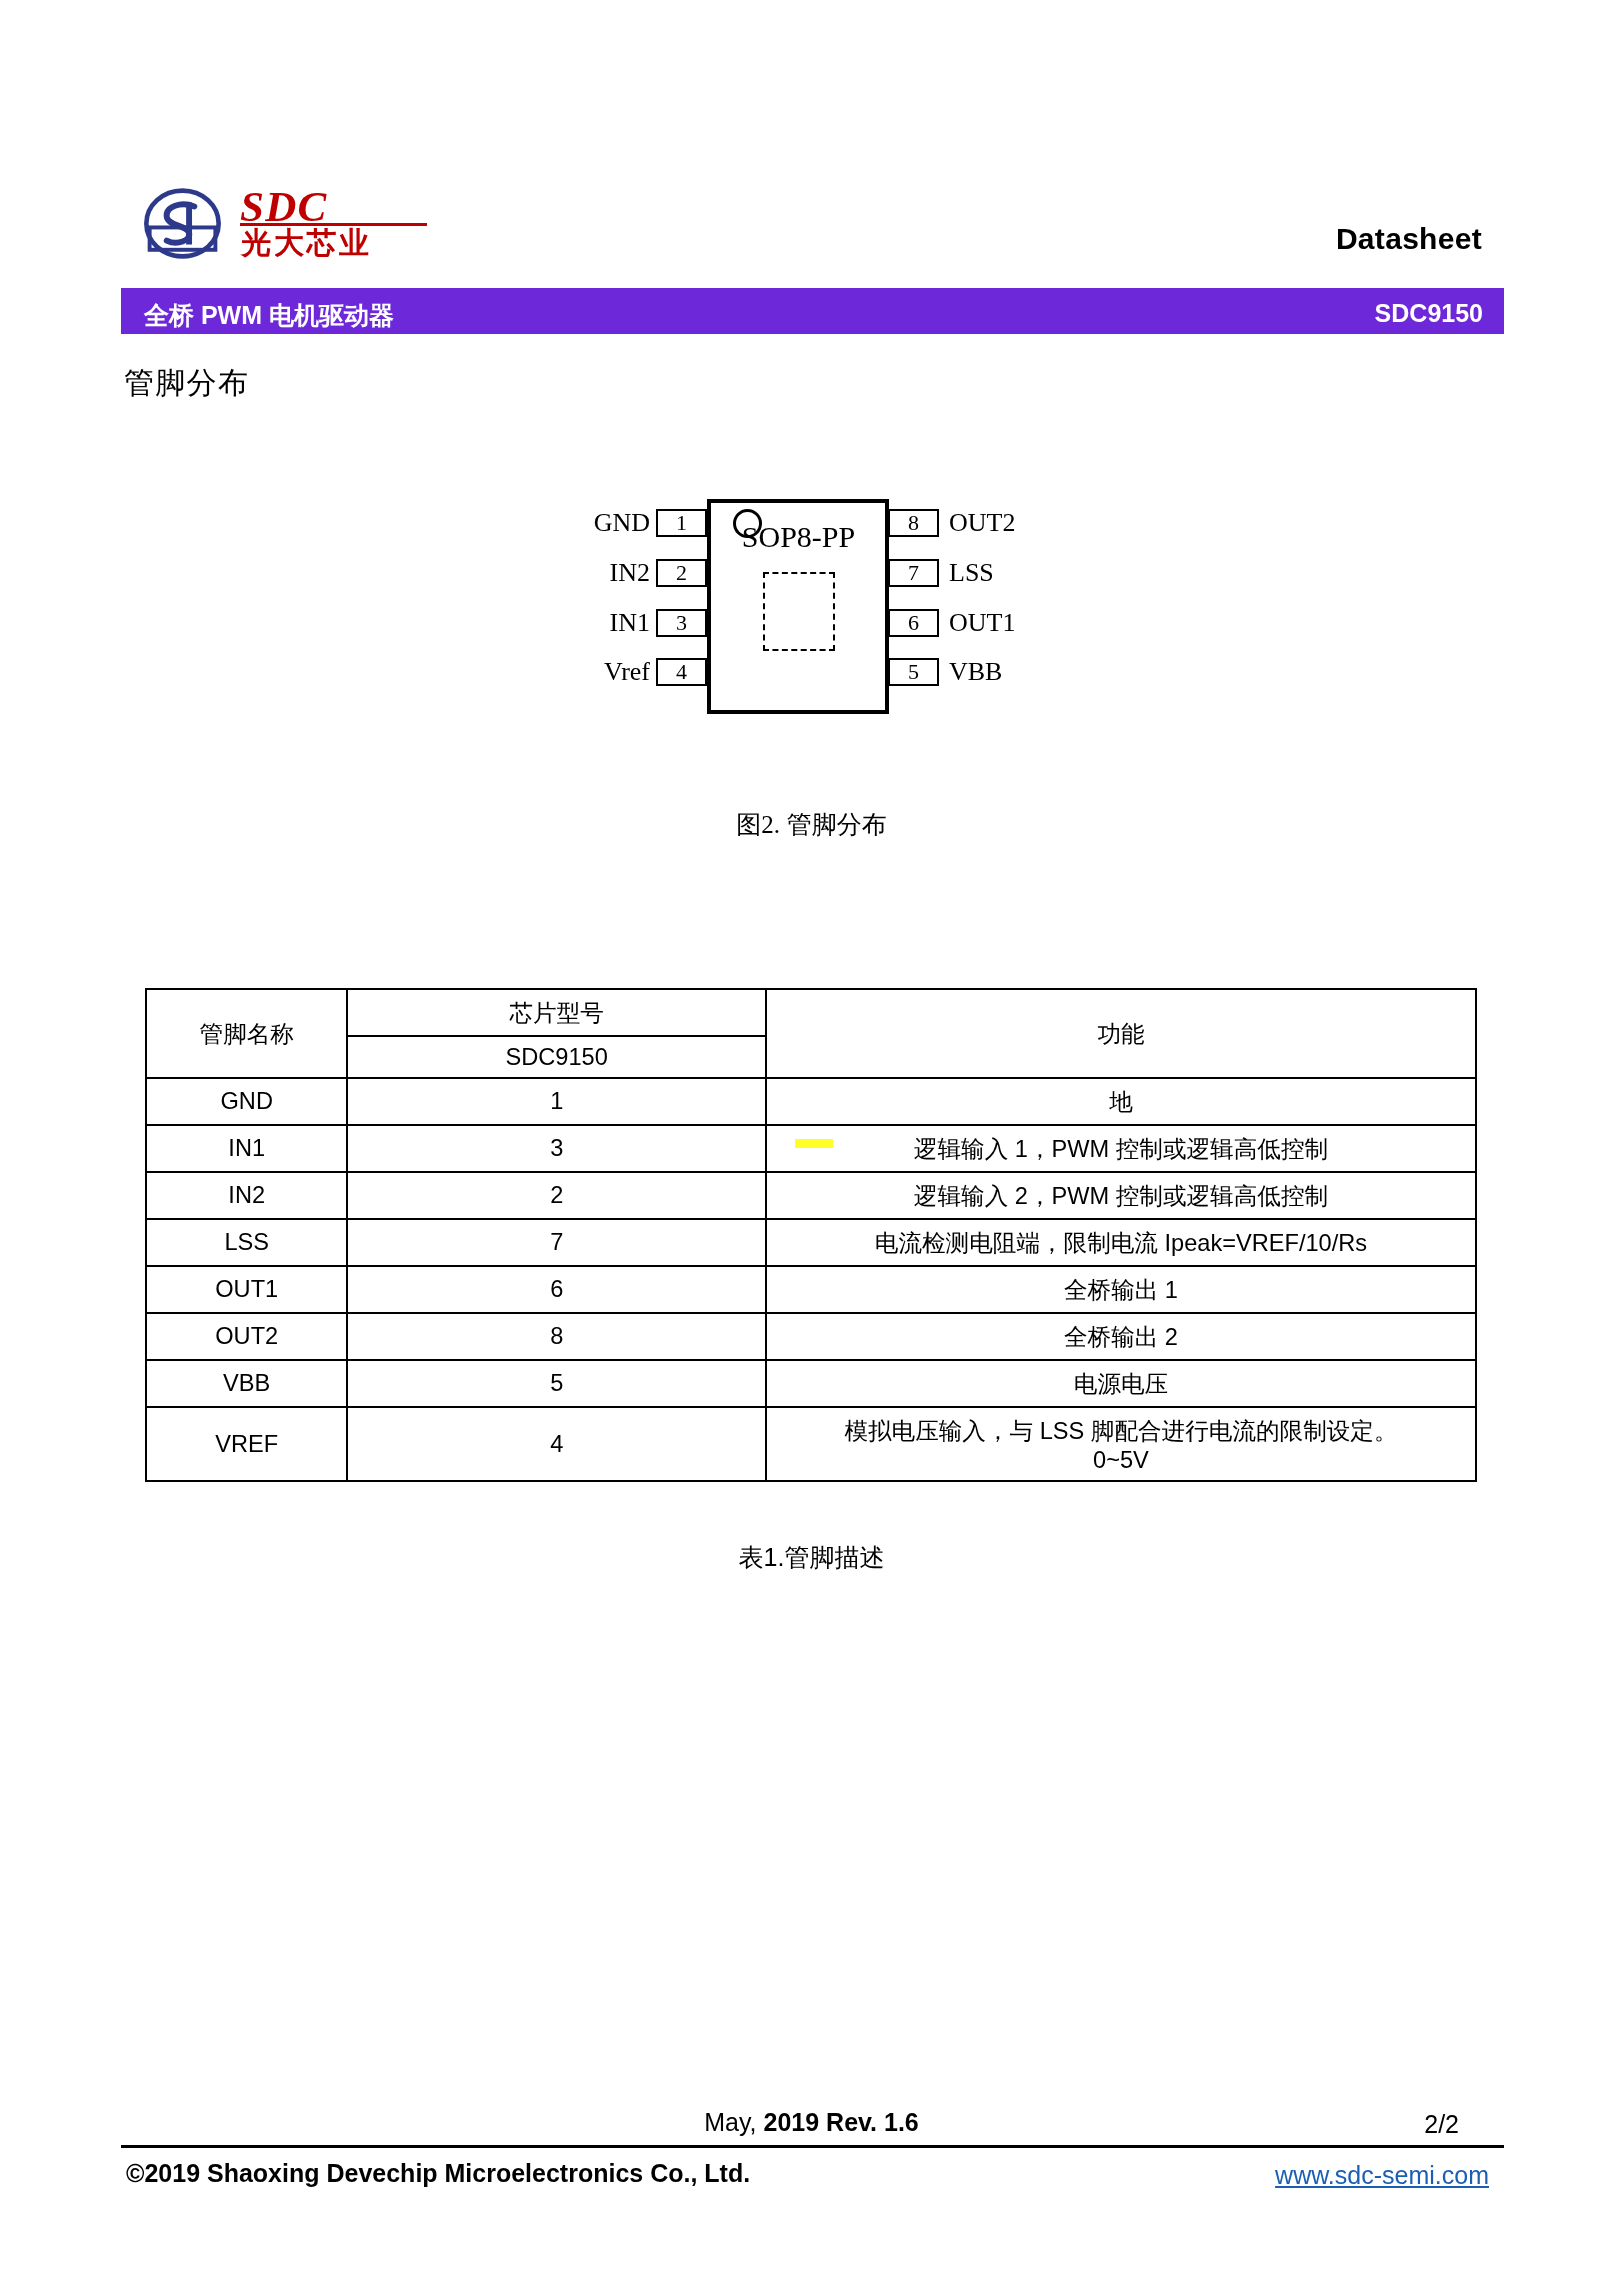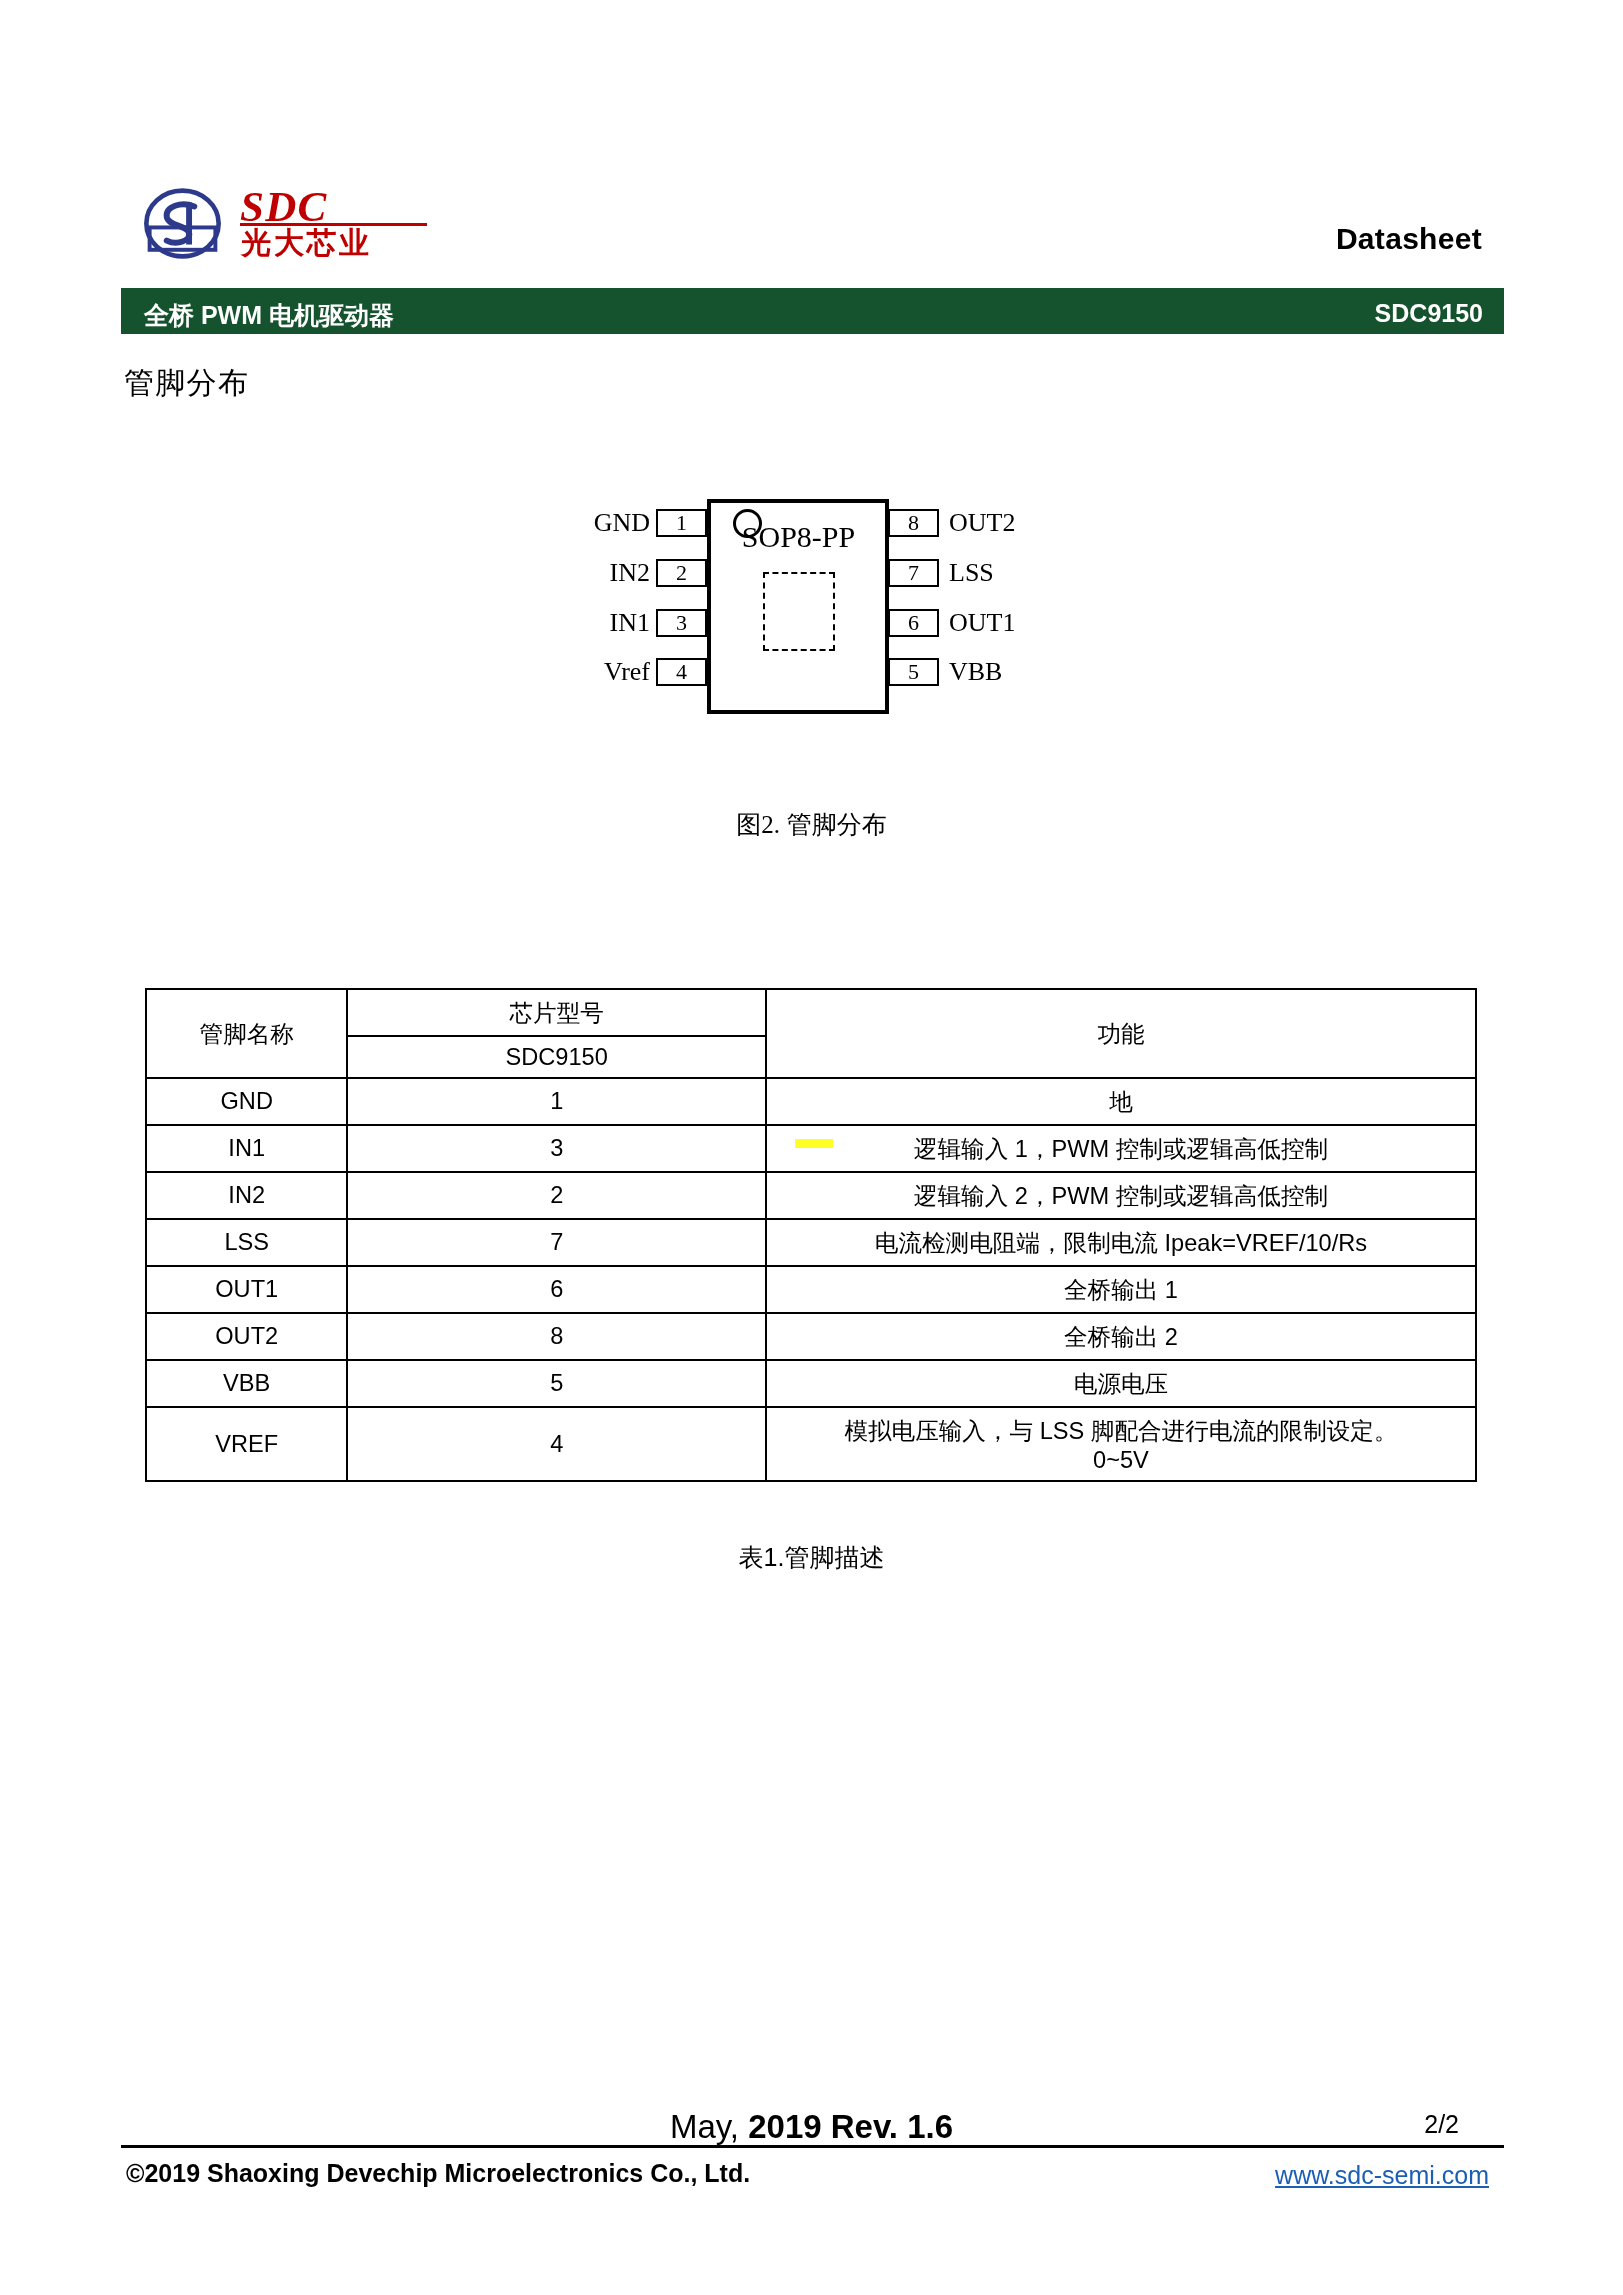--- a/index.html
+++ b/index.html
@@ -56,21 +56,21 @@
     position:absolute;
     right:141px; top:222px;
     font-size:30px; font-weight:bold;
     letter-spacing:0.3px;
   }
 
   .header-bar {
     position:absolute;
     left:121px; top:288px;
     width:1383px; height:46px;
-    background:#14532d;
+    background:#6d28d9;
   }
   .header-bar-left {
     position:absolute; left:23px; top:10.5px;
     color:#ffffff; font-size:25px; font-weight:bold;
   }
   .header-bar-right {
     position:absolute; right:21px; top:10.5px;
     color:#ffffff; font-size:25px; font-weight:bold;
   }
 
@@ -191,21 +191,21 @@
     position:absolute;
     left:121px; top:2145px;
     width:1383px; height:3.3px;
     background:#000000;
   }
   .footer-center {
     position:absolute;
     left:0; top:2108px;
     width:1623px;
     text-align:center;
-    font-size:33px;
+    font-size:25px;
     font-weight:bold;
   }
   .footer-center .plain { font-weight:normal; }
   .footer-page {
     position:absolute;
     right:164px; top:2110px;
     font-size:25px;
   }
   .footer-copy {
     position:absolute;

